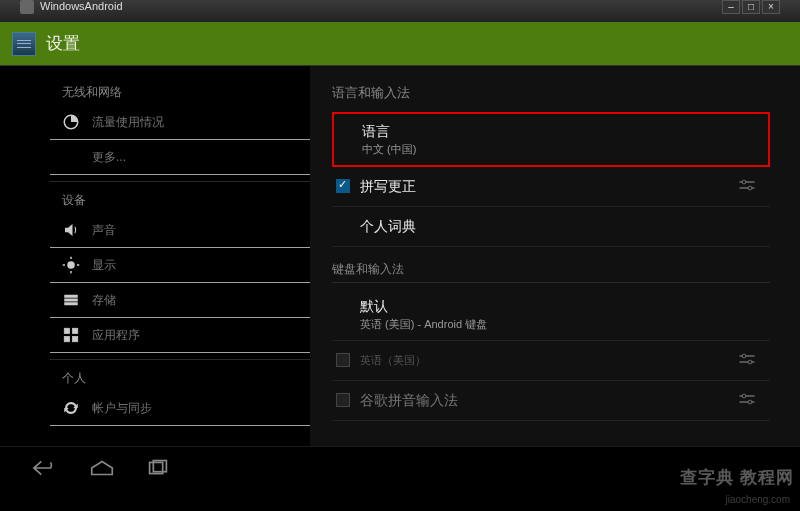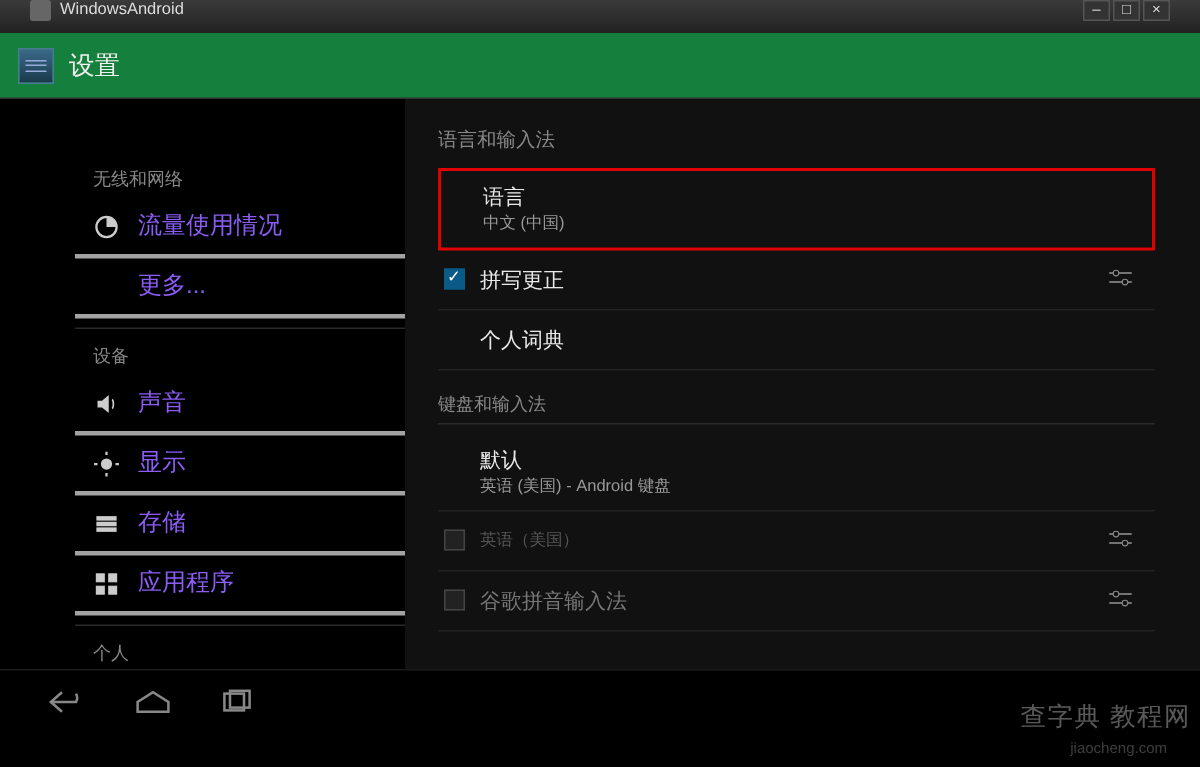--- a/index.html
+++ b/index.html
@@ -5,30 +5,30 @@
 * { margin: 0; padding: 0; box-sizing: border-box; font-family: "Microsoft YaHei", Arial, sans-serif; }
 body { width: 800px; height: 511px; overflow: hidden; position: relative; background: #000; }
 
 .window-chrome { height: 22px; background: linear-gradient(#3a3a3a, #222); display: flex; align-items: flex-start; padding: 0 20px; color: #ddd; font-size: 11px; }
 .window-chrome .wicon { width: 14px; height: 14px; background: #666; margin-right: 6px; border-radius: 2px; }
 .window-chrome .spacer { flex: 1; }
 .window-chrome .wbtn { width: 18px; height: 14px; text-align: center; line-height: 12px; color: #ddd; font-size: 10px; margin-left: 2px; background: #333; border: 1px solid #555; cursor: pointer; }
 
 .app { display: flex; flex-direction: column; height: 466px; background: #000; color: #e6e6e6; }
 
-.app-header { height: 44px; background: #15803d; display: flex; align-items: center; padding: 0 12px; gap: 10px; border-bottom: 1px solid #333; }
+.app-header { height: 44px; background: #4d7c0f; display: flex; align-items: center; padding: 0 12px; gap: 10px; border-bottom: 1px solid #333; }
 .app-header .app-icon { width: 24px; height: 24px; background: linear-gradient(#3a6a8a, #1a3a4a); display: flex; align-items: center; justify-content: center; border: 1px solid #4a7a9a; }
 .app-header .app-icon-inner { width: 14px; height: 8px; display: flex; flex-direction: column; justify-content: space-between; }
 .app-header .app-icon-inner span { height: 1px; background: #9ad; }
 .app-header .title { font-size: 17px; color: #f0f0f0; }
 
 .app-body { flex: 1; display: flex; overflow: hidden; }
-.sidebar { width: 270px; padding: 14px 0 0 50px; overflow-y: auto; margin-top: 27px; }
+.sidebar { width: 310px; padding: 14px 0 0 50px; overflow-y: auto; }
 .section-label { color: #888; font-size: 12px; padding: 4px 12px; }
-.side-item { display: flex; align-items: center; gap: 12px; padding: 8px 12px; font-size: 16px; color: #8b5cf6; cursor: pointer; border-bottom: 3px solid #a3a3a3; }
+.side-item { display: flex; align-items: center; gap: 12px; padding: 8px 12px; font-size: 12px; color: #737373; cursor: pointer; border-bottom: 1px solid #a3a3a3; }
 .side-item .icon { width: 18px; height: 18px; display: flex; align-items: center; justify-content: center; color: #ccc; }
 .sidebar-divider { height: 1px; background: #2a2a2a; margin: 6px 0; }
 
 .content { flex: 1; background: #111; padding: 18px 30px 0 22px; overflow-y: auto; }
 .content-header { color: #888; font-size: 13px; margin-bottom: 10px; font-family: Liberation Serif, serif; }
 .group-label { color: #888; font-size: 12px; margin: 14px 0 6px; border-bottom: 1px solid #2a2a2a; padding-bottom: 4px; }
 .row { display: flex; align-items: center; padding: 8px 8px 8px 28px; border-bottom: 1px solid #222; position: relative; cursor: pointer; min-height: 40px; }
 .row .row-text { flex: 1; }
 .row-title { font-size: 14px; color: #e8e8e8; line-height: 1.4; }
 .row-sub { font-size: 11px; color: #999; line-height: 1.4; }
@@ -38,22 +38,22 @@
 .row .chk.on { background: #0a5a88; border-color: #0a5a88; }
 .row .chk.on:after { content: "✓"; color: #fff; font-size: 11px; position: absolute; left: 1px; top: -2px; }
 .row .chk.off { background: transparent; }
 .row .slider-icon { color: #888; font-size: 14px; padding-right: 6px; }
 .highlight-box { border: 2px solid #e00000; }
 
 .navbar { height: 42px; background: #000; display: flex; align-items: center; justify-content: flex-start; gap: 28px; padding-left: 32px; border-top: 1px solid #1a1a1a; }
 .nav-btn { width: 28px; height: 18px; cursor: pointer; }
 .nav-btn svg { width: 100%; height: 100%; }
 
-.watermark { position: absolute; right: 6px; bottom: 22px; color: rgba(255,255,255,0.35); font-size: 17px; font-weight: 400; pointer-events: none; letter-spacing: 1px; }
-.watermark2 { position: absolute; right: 22px; bottom: 6px; color: rgba(200,200,200,0.3); font-size: 10px; pointer-events: none; }
+.watermark { position: absolute; right: 6px; bottom: 22px; color: rgba(255,255,255,0.35); font-size: 17px; font-weight: 700; pointer-events: none; letter-spacing: 1px; }
+.watermark2 { position: absolute; right: 10px; bottom: 6px; color: rgba(200,200,200,0.3); font-size: 10px; pointer-events: none; }
 
 svg { fill: currentColor; stroke: currentColor; }
 </style>
 </head>
 <body>
 
 <div class="window-chrome">
   <div class="wicon"></div>
   <div>WindowsAndroid</div>
   <div class="spacer"></div>

